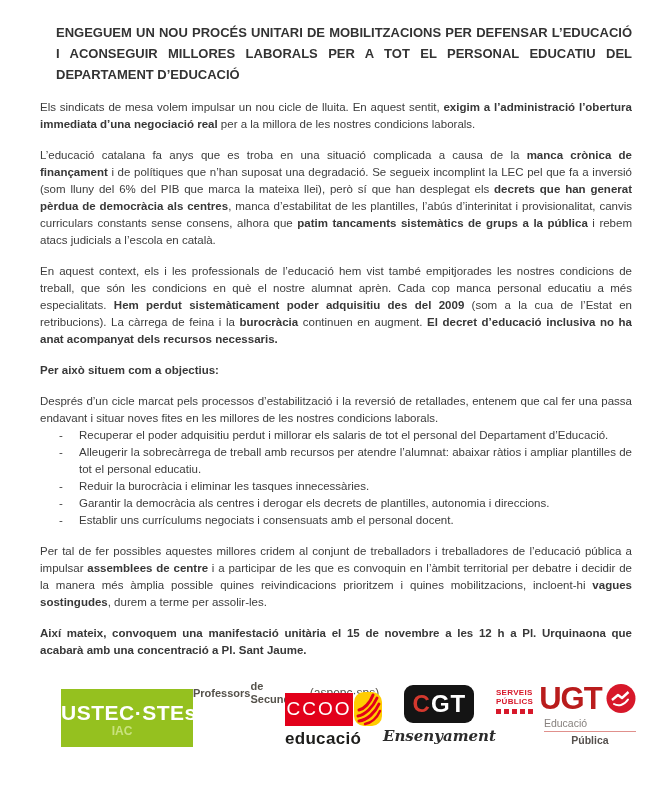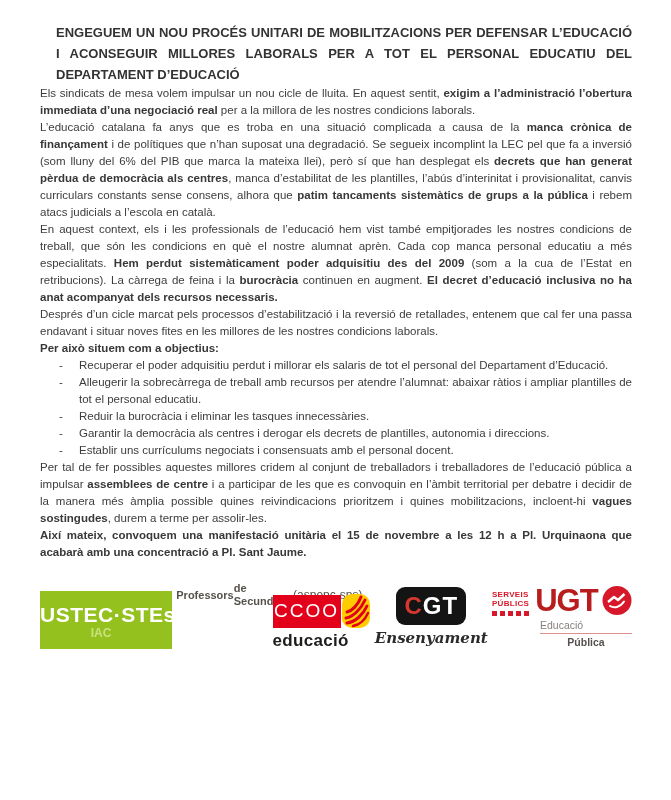--- a/index.html
+++ b/index.html
@@ -2,32 +2,32 @@
 <html><head>
 <meta charset="utf-8">
 <style>
   * { margin:0; padding:0; box-sizing:border-box; }
   html,body { width:671px; height:800px; overflow:hidden; }
   body { background:#ffffff; font-family:"Liberation Sans", sans-serif; color:#3c3c3c; }
   .page { width:671px; height:800px; padding:22px 39px 0 40px; }
 
   .title { font-size:13px; font-weight:bold; line-height:21px; text-align:justify; color:#333333;margin-left:16px; }
 
-  .para { font-size:11.5px; line-height:17px; text-align:justify; }
+  .para { font-size:11.5px; line-height:17px; text-align:justify; margin-top:14px; }
   .para strong { font-weight:bold; color:#383838; }
 
   .objectives { list-style:none; }
   .objectives li { display:flex; font-size:11.5px; line-height:17px; }
   .obj-marker { width:20px; padding-left:19px; flex:0 0 39px; }
   .obj-text { flex:1; text-align:justify; }
 
   
   .logos { margin-top:14px; display:flex; justify-content:space-between; align-items:flex-start; }
 
-  .ustec-box { margin-top:16px; width:132px; height:58px; background:#95c11f; color:#ffffff; padding-top:12px; }
+  .ustec-box { margin-top:16px; width:132px; height:58px; background:#95c11f; color:#ffffff; padding-top:12px;margin-left:21px; }
   .ustec-main { font-size:21px; font-weight:bold; text-align:center; letter-spacing:0.5px; }
   .ustec-sub { font-size:12px; font-weight:bold; color:#c9e27e; text-align:center; padding-right:10px; margin-top:-1px; }
 
   .aspepc { display:flex; flex-direction:row; align-items:center; width:92px; }
   .aspepc-l1, .aspepc-l2 { font-size:11px; font-weight:bold; color:#55524b; line-height:13px; }
   .aspepc-l3 { font-size:12px; color:#55524b; line-height:13px; }
 
   .ccoo { display:flex; flex-direction:column; align-items:flex-start; margin-top:18px; }
   .ccoo-top { display:flex; align-items:center; }
   .ccoo-box { width:68px; height:33px; background:#e2001a; color:#ffffff; display:flex; align-items:center; justify-content:center; font-size:19px; font-weight:normal; letter-spacing:2px; }
@@ -57,23 +57,23 @@
 <div class="page">
 
   <h1 class="title">ENGEGUEM UN NOU PROCÉS UNITARI DE MOBILITZACIONS PER DEFENSAR L’EDUCACIÓ I ACONSEGUIR MILLORES LABORALS PER A TOT EL PERSONAL EDUCATIU DEL DEPARTAMENT D’EDUCACIÓ</h1>
 
   <p class="para"><span>Els sindicats de mesa volem impulsar un nou cicle de lluita. En aquest sentit, </span><strong>exigim a l’administració l’obertura immediata d’una negociació real</strong><span> per a la millora de les nostres condicions laborals.</span></p>
 
   <p class="para"><span>L’educació catalana fa anys que es troba en una situació complicada a causa de la </span><strong>manca crònica de finançament</strong><span> i de polítiques que n’han suposat una degradació. Se segueix incomplint la LEC pel que fa a inversió (som lluny del 6% del PIB que marca la mateixa llei), però sí que han desplegat els </span><strong>decrets que han generat pèrdua de democràcia als centres</strong><span>, manca d’estabilitat de les plantilles, l’abús d’interinitat i provisionalitat, canvis curriculars constants sense consens, alhora que </span><strong>patim tancaments sistemàtics de grups a la pública</strong><span> i rebem atacs judicials a l’escola en català.</span></p>
 
   <p class="para"><span>En aquest context, els i les professionals de l’educació hem vist també empitjorades les nostres condicions de treball, que són les condicions en què el nostre alumnat aprèn. Cada cop manca personal educatiu a més especialitats. </span><strong>Hem perdut sistemàticament poder adquisitiu des del 2009</strong><span> (som a la cua de l’Estat en retribucions). La càrrega de feina i la </span><strong>burocràcia</strong><span> continuen en augment. </span><strong>El decret d’educació inclusiva no ha anat acompanyat dels recursos necessaris.</strong></p>
 
+  <p class="para"><strong>Per això situem com a objectius:</strong></p>
+
   <p class="para"><span>Després d’un cicle marcat pels processos d’estabilització i la reversió de retallades, entenem que cal fer una passa endavant i situar noves fites en les millores de les nostres condicions laborals.</span></p>
-
-  <p class="para"><strong>Per això situem com a objectius:</strong></p>
 
   <ul class="objectives">
     <li>
         <span class="obj-marker">-</span>
         <span class="obj-text">Recuperar el poder adquisitiu perdut i millorar els salaris de tot el personal del Departament d’Educació.</span>
       </li>
     <li>
         <span class="obj-marker">-</span>
         <span class="obj-text">Alleugerir la sobrecàrrega de treball amb recursos per atendre l’alumnat: abaixar ràtios i ampliar plantilles de tot el personal educatiu.</span>
       </li>

